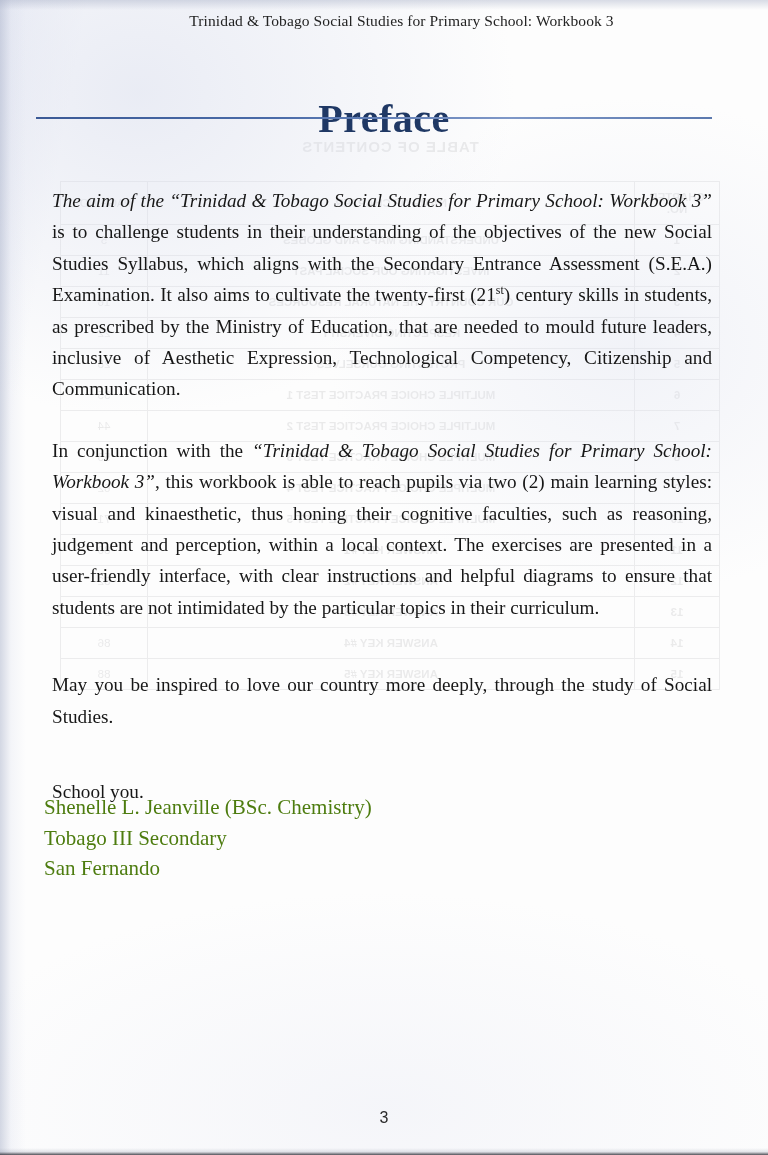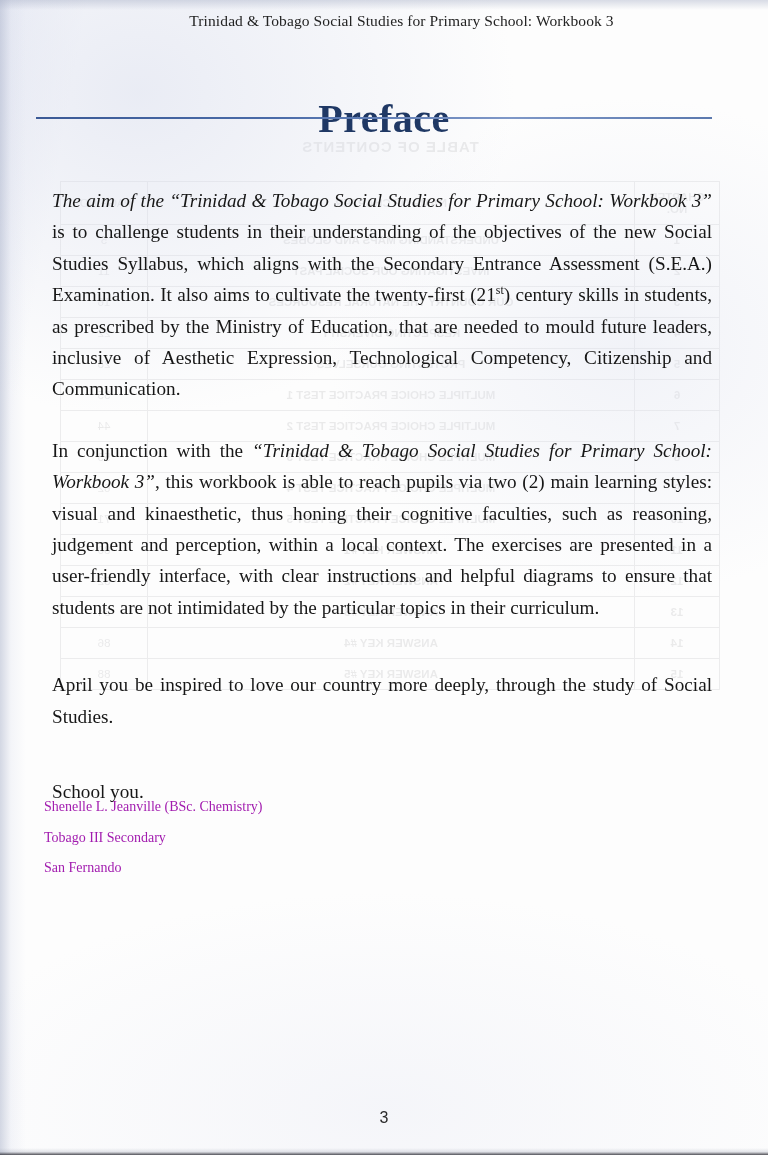--- a/index.html
+++ b/index.html
@@ -131,23 +131,23 @@
   .gap-a { height: 16px; }
   .gap-b { height: 14px; }
 
   .signature {
     position: absolute;
     left: 44px;
     top: 792px;
     z-index: 3;
   }
   .sig-line {
-    font-size: 14px;
+    font-size: 21px;
     line-height: 30.5px;
-    color: #a21caf;
+    color: #4d7c0f;
     white-space: nowrap;
   }
 
   .folio {
     position: absolute;
     left: 0; right: 0;
     bottom: 28px;
     text-align: center;
     font-family: "Liberation Sans", "DejaVu Sans", sans-serif;
     font-size: 16px;
@@ -260,21 +260,21 @@
   <div class="rule"></div>
 
   <div class="body">
 
     <p class="para"><i class="ital">The aim of the “Trinidad &amp; Tobago Social Studies for Primary School: Workbook 3”</i><span> is to challenge students in their understanding of the objectives of the new Social Studies Syllabus, which aligns with the Secondary Entrance Assessment (S.E.A.) Examination. It also aims to cultivate the twenty-first (21</span><sup>st</sup><span>) century skills in students, as prescribed by the Ministry of Education, that are needed to mould future leaders, inclusive of Aesthetic Expression, Technological Competency, Citizenship and Communication.</span></p>
 
     <p class="para"><span>In conjunction with the </span><i class="ital">“Trinidad &amp; Tobago Social Studies for Primary School: Workbook 3”</i><span>, this workbook is able to reach pupils via two (2) main learning styles: visual and kinaesthetic, thus honing their cognitive faculties, such as reasoning, judgement and perception, within a local context. The exercises are presented in a user-friendly interface, with clear instructions and helpful diagrams to ensure that students are not intimidated by the particular topics in their curriculum.</span></p>
 
     <div class="gap-a"></div>
 
-    <p class="para">April you be inspired to love our country more deeply, through the study of Social Studies.</p>
+    <p class="para">May you be inspired to love our country more deeply, through the study of Social Studies.</p>
 
     <div class="gap-b"></div>
 
     <p class="para last-block">School you.</p>
 
   </div>
 
   <div class="signature">
     <div class="sig-line">Shenelle L. Jeanville (BSc. Chemistry)</div>
     <div class="sig-line">Tobago III Secondary</div>

